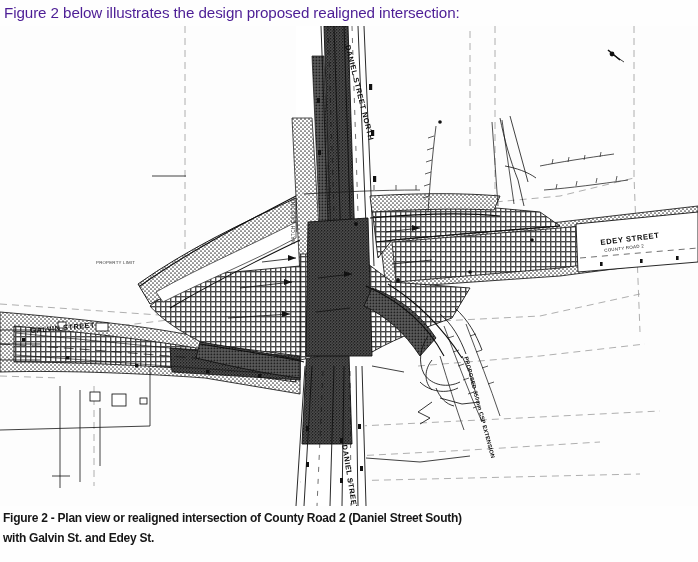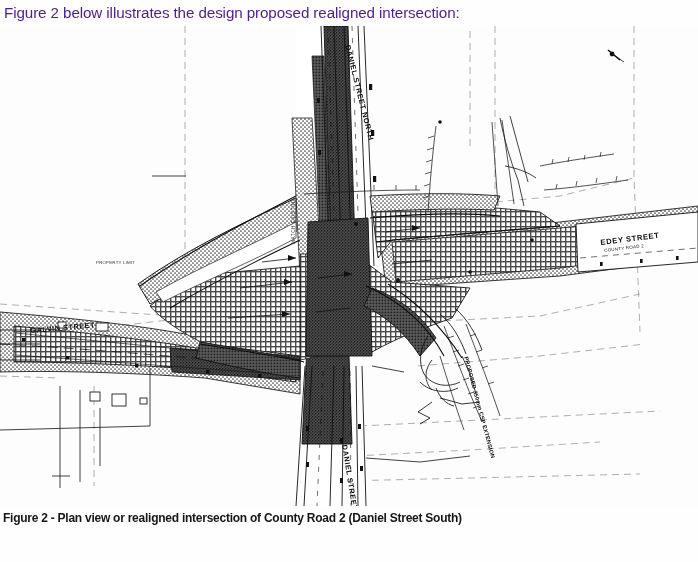--- a/index.html
+++ b/index.html
@@ -334,15 +334,16 @@
 
     <div class="st-label lbl-csp">PROPOSED 350mm CSP EXTENSION</div>
 
     <div class="st-label lbl-misc">MATCH EXISTING</div>
 
     <div class="st-label lbl-note-tl">PROPERTY LIMIT</div>
   </div>
 
   <div class="figure-caption">
     <span>Figure 2 - Plan view or realigned intersection of County Road 2 (Daniel Street South)</span>
+    <span class="l2">with Galvin St. and Edey St.</span>
   </div>
 
 </div>
 
 </body></html>

